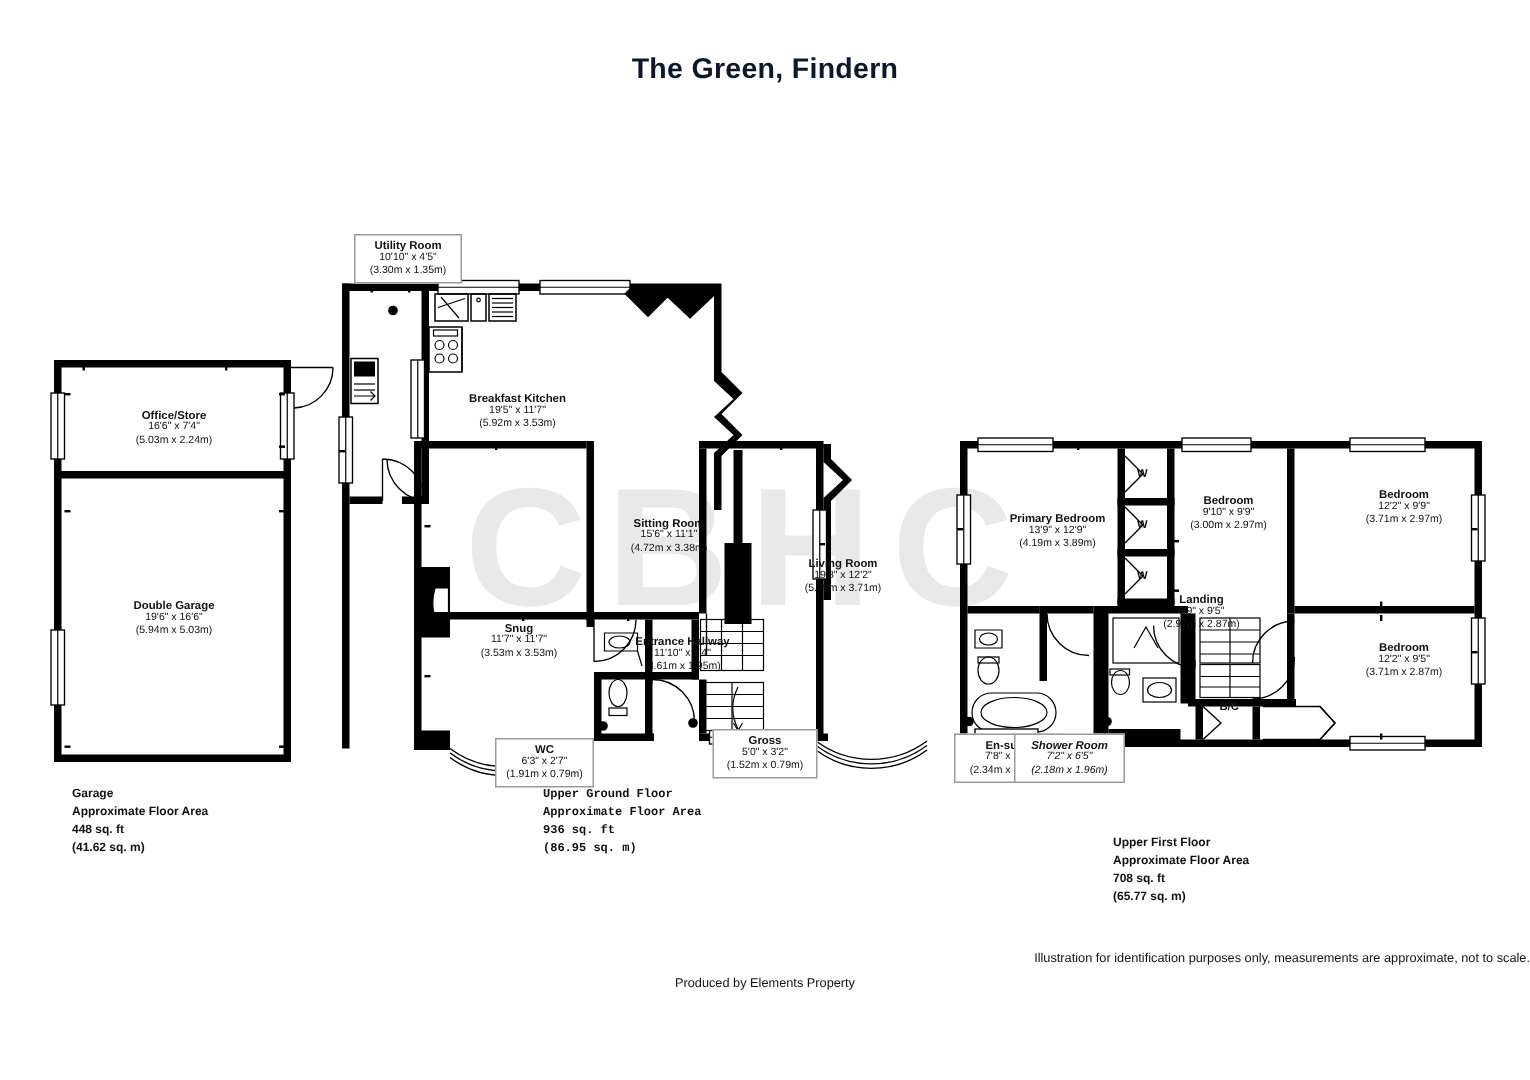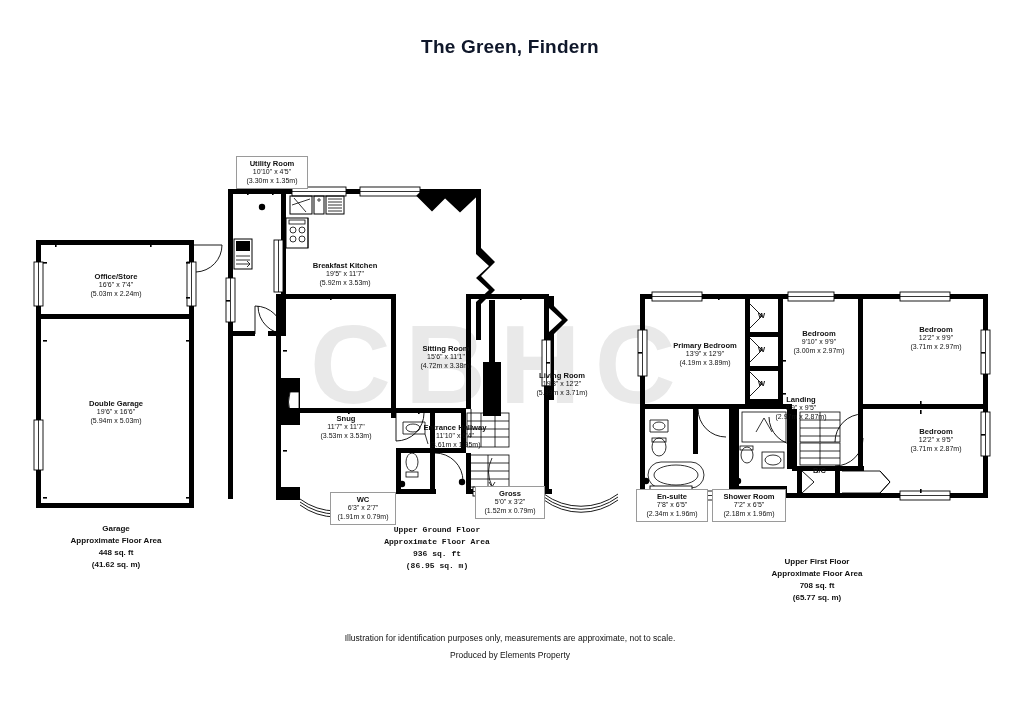--- a/index.html
+++ b/index.html
@@ -67,41 +67,42 @@
     font-size: 7px;
     display: block;
   }
   .lbl.boxed {
     border: 1px solid #9a9a9a;
     background: #ffffff;
     padding: 2px 0;
   }
   .area {
     position: absolute;
-    text-align: center;
+    text-align: left;
     font-size: 8px;
     font-weight: bold;
     line-height: 1.5;
     z-index: 3;
     white-space: nowrap;
   }
   .footer {
     position: absolute;
     left: 0;
     right: 0;
     text-align: center;
     z-index: 3;
   }
   .footer .f1 {
     font-size: 14.5px;
     font-weight: bold;
   }
   .footer .f2 {
     font-size: 8.5px;
     margin-top: 9px;
+    text-align: right;
   }
   .footer .f3 {
     font-size: 8.5px;
     margin-top: 7px;
   }
   .wlabel {
     position: absolute;
     font-size: 7.5px;
     font-weight: bold;
     z-index: 3;
@@ -520,21 +521,21 @@
     <span class="dm">9'9" x 9'5"</span>
     <span class="dm">(2.97m x 2.87m)</span>
   </div>
 
   <div class="lbl boxed" style="left:636px; top:489px; width:70px;">
     <span class="nm">En-suite</span>
     <span class="dm">7'8" x 6'5"</span>
     <span class="dm">(2.34m x 1.96m)</span>
   </div>
 
-  <div class="lbl boxed" style="left:712px; top:489px; width:72px;">
+  <div class="lbl boxed" style="left:676px; top:489px; width:72px;font-style:italic;">
     <span class="nm">Shower Room</span>
     <span class="dm">7'2" x 6'5"</span>
     <span class="dm">(2.18m x 1.96m)</span>
   </div>
 
   <div class="wlabel" style="left:758px; top:311px;">W</div>
   <div class="wlabel" style="left:758px; top:345px;">W</div>
   <div class="wlabel" style="left:758px; top:379px;">W</div>
   <div class="wlabel" style="left:813px; top:466px;">B/C</div>
 

